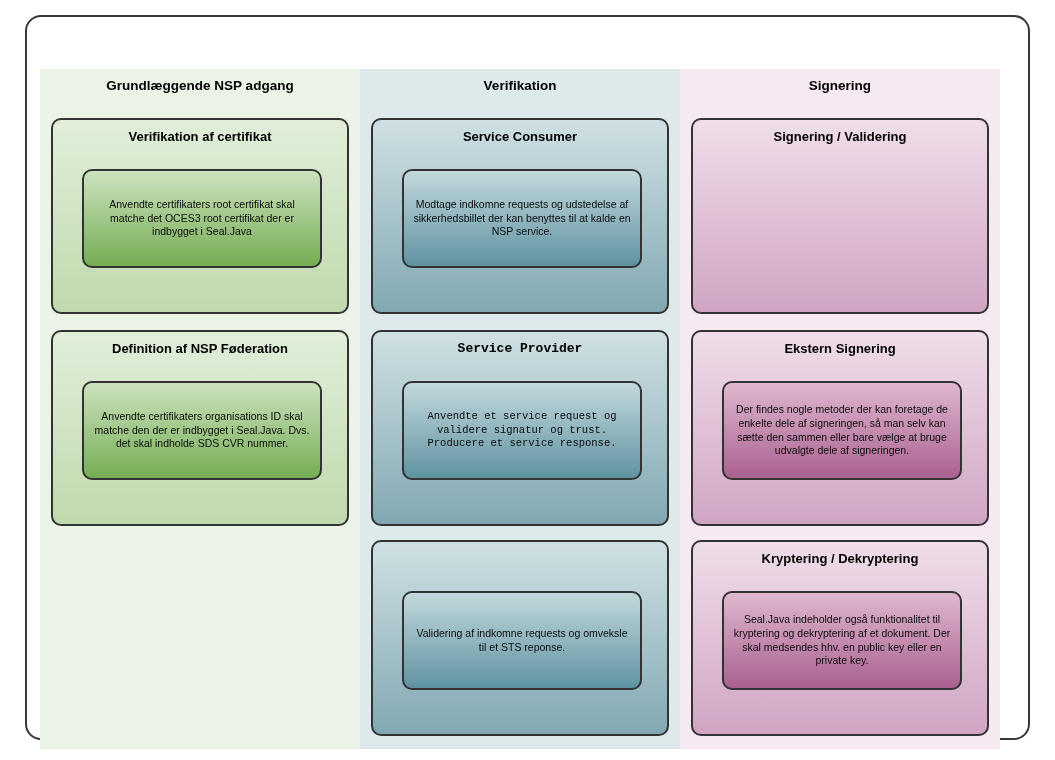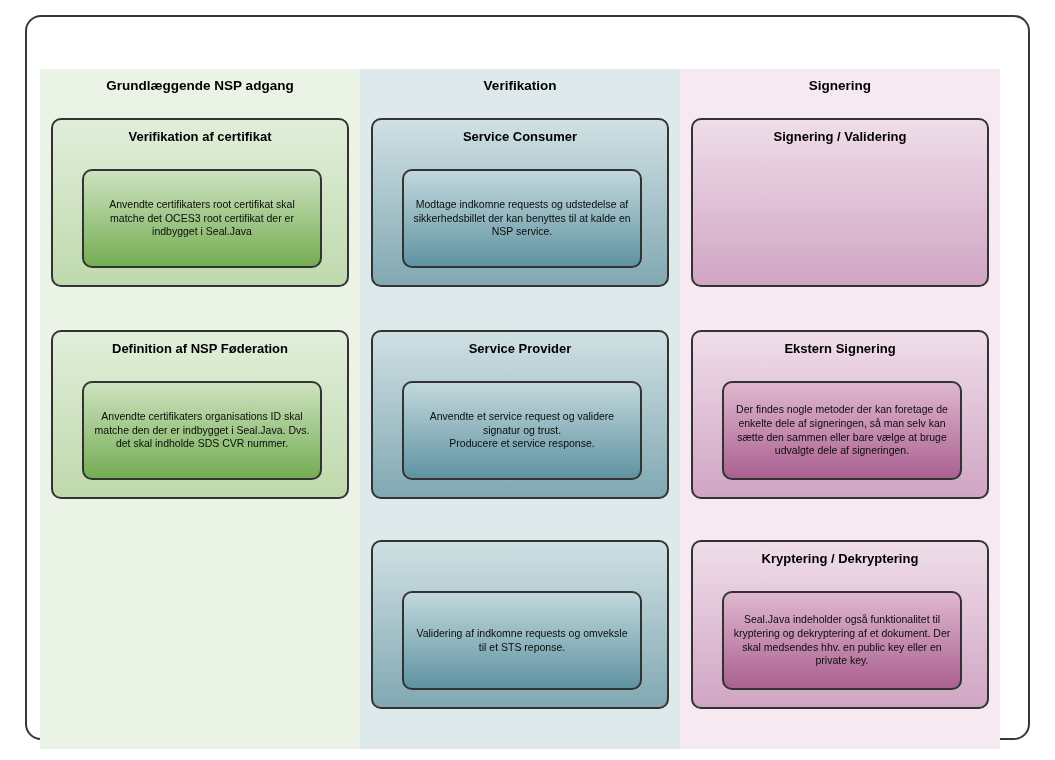--- a/index.html
+++ b/index.html
@@ -33,21 +33,21 @@
   .col-header {
     padding-top: 9px;
     text-align: center;
     font-weight: bold;
     font-size: 13.5px;
     color: #000000;
   }
   .box {
     position: absolute;
     left: 11px;
-    width: 298px; height: 169px;
+    width: 298px; height: 196px;
     border: 2px solid #333333;
     border-radius: 10px;
   }
   .box.row-0 { top: 49px; }
   .box.row-1 { top: 261px; }
   .box.row-2 { top: 471px; }
   .box-title {
     margin-top: 9px;
     text-align: center;
     font-weight: bold;
@@ -100,21 +100,21 @@
     <div class="column" style="background: rgb(221, 233, 234);">
       <div class="col-header">Verifikation</div>
 
       <div class="box row-0" style="background: linear-gradient(rgb(207, 224, 227), rgb(129, 168, 178));">
         <div class="box-title">Service Consumer</div>
         <div class="inner" style="background: linear-gradient(rgb(194, 216, 220), rgb(95, 147, 161));">
           <div class="inner-text">Modtage indkomne requests og udstedelse af sikkerhedsbillet der kan benyttes til at kalde en NSP service.</div>
         </div>
       </div>
 
-      <div class="box row-1" style="background: linear-gradient(rgb(207, 224, 227), rgb(129, 168, 178));">
+      <div class="box row-1" style="background: linear-gradient(rgb(207, 224, 227), rgb(129, 168, 178)); font-family: Liberation Mono, monospace;">
         <div class="box-title">Service Provider</div>
         <div class="inner" style="background: linear-gradient(rgb(194, 216, 220), rgb(95, 147, 161));">
           <div class="inner-text">Anvendte et service request og validere signatur og trust.
 Producere et service response.</div>
         </div>
       </div>
 
       <div class="box row-2" style="background: linear-gradient(rgb(207, 224, 227), rgb(129, 168, 178));">
         <div class="inner" style="background: linear-gradient(rgb(194, 216, 220), rgb(95, 147, 161));">
           <div class="inner-text">Validering af indkomne requests og omveksle til et STS reponse.</div>

